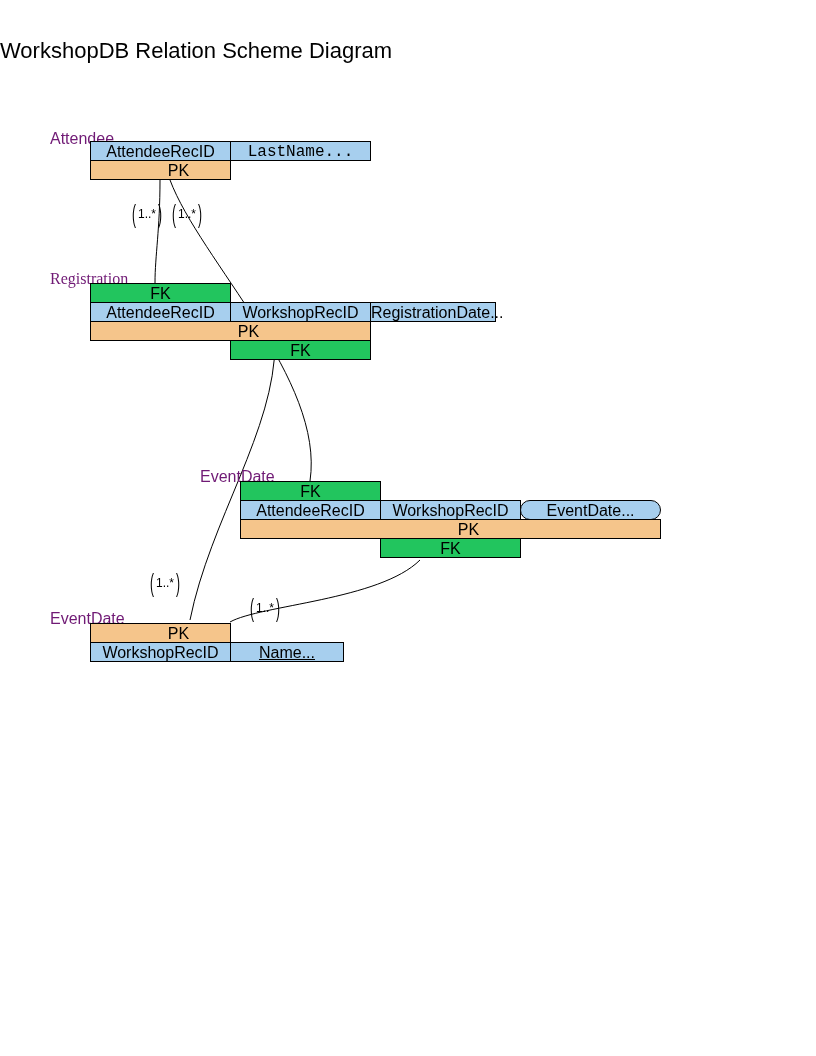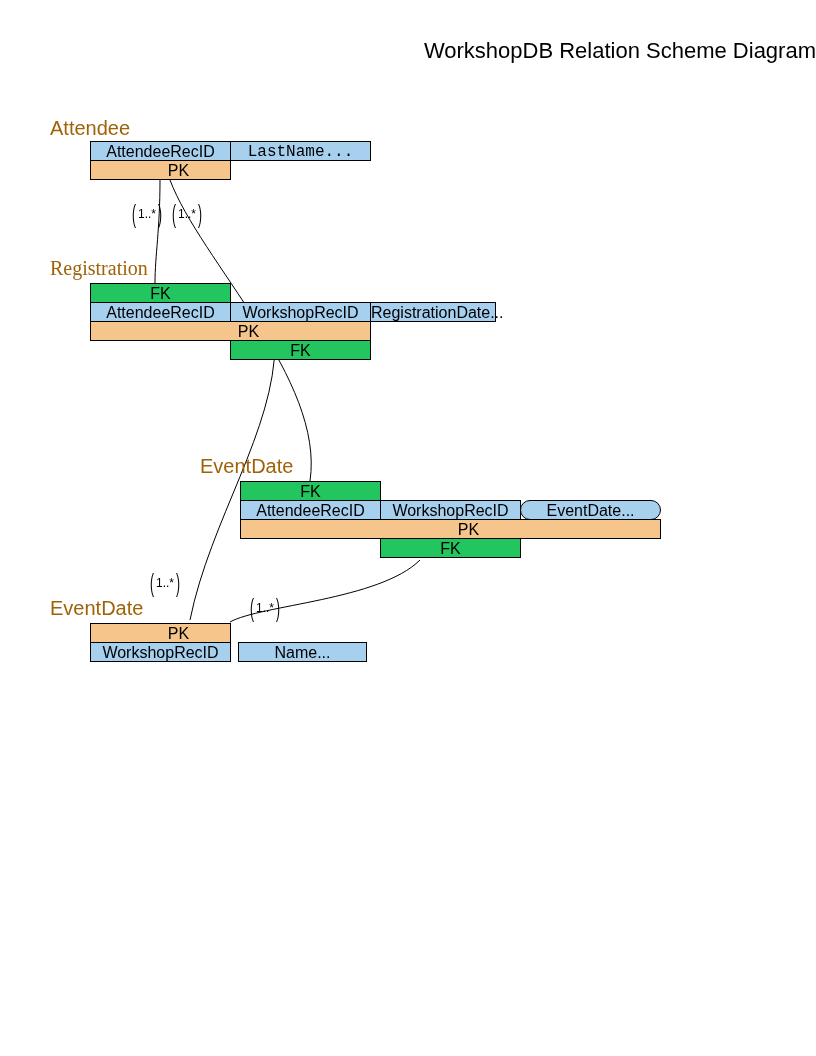--- a/index.html
+++ b/index.html
@@ -9,28 +9,29 @@
     height: 1056px;
     background: #fff;
     font-family: Arial, Helvetica, sans-serif;
     position: relative;
   }
   .title {
     position: absolute;
     top: 38px;
     left: 0;
     width: 816px;
-    text-align: right;
+    text-align: left;
     font-size: 22px;
     color: #000;
   }
   .section-label {
     position: absolute;
-    font-size: 20px;
-    color: #a16207;
+    font-size: 16px;
+    color: #701a75;
+    margin-top: 13px;
   }
   .cell {
     position: absolute;
     height: 20px;
     line-height: 20px;
     font-size: 16px;
     text-align: center;
     border: 1px solid #000;
     box-sizing: border-box;
     background: #a7cfee;
@@ -115,13 +116,13 @@
 <div class="card" style="left:150px; top:575px;">
   <span class="bracket-l">(</span><span class="txt">1..*</span><span class="bracket-r">)</span>
 </div>
 <div class="card" style="left:250px; top:600px;">
   <span class="bracket-l">(</span><span class="txt">1..*</span><span class="bracket-r">)</span>
 </div>
 
 <div class="section-label" style="left:50px; top:597px;">EventDate</div>
 <div class="cell pk" style="left:90px; top:623px; width:141px;">PK</div>
 <div class="cell" style="left:90px; top:642px; width:141px;">WorkshopRecID</div>
-<div class="cell" style="left:238px; top:642px; width:129px;">Name...</div>
+<div class="cell" style="left:230px; top:642px; width:114px;text-decoration:underline;">Name...</div>
 
 </body></html>

